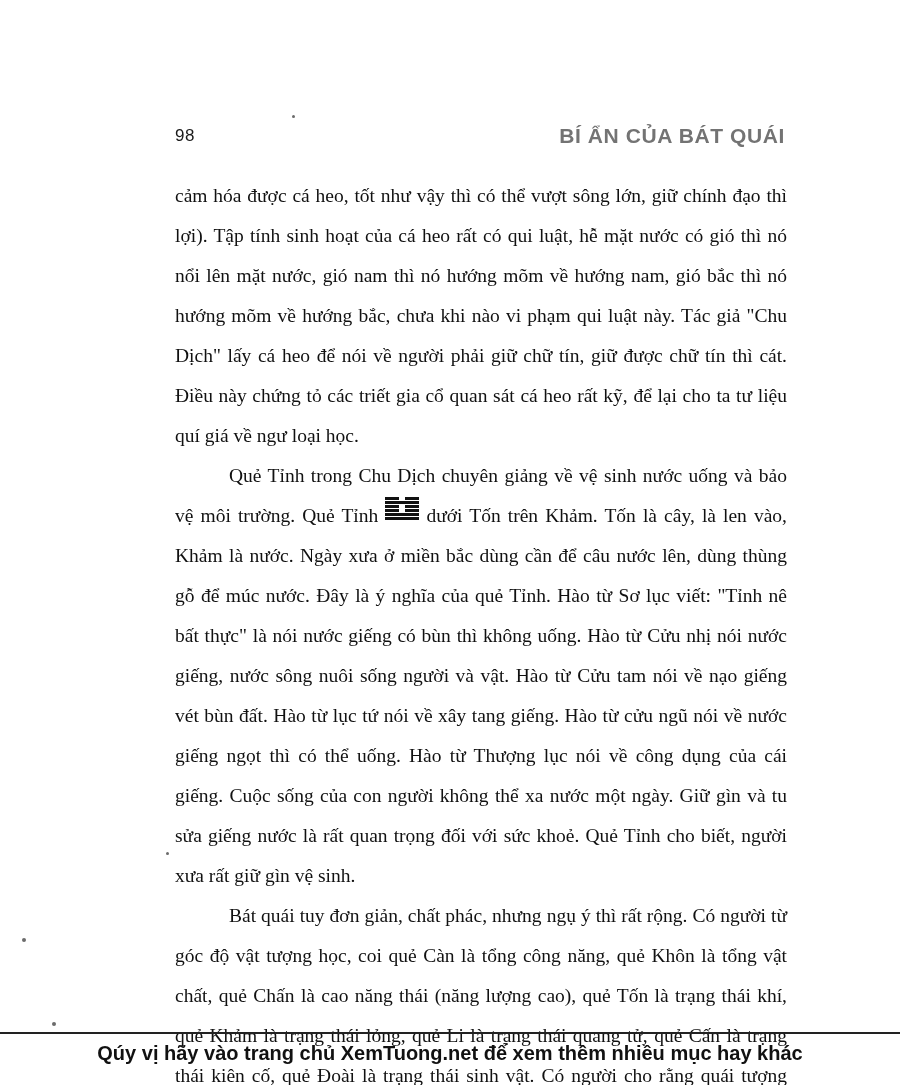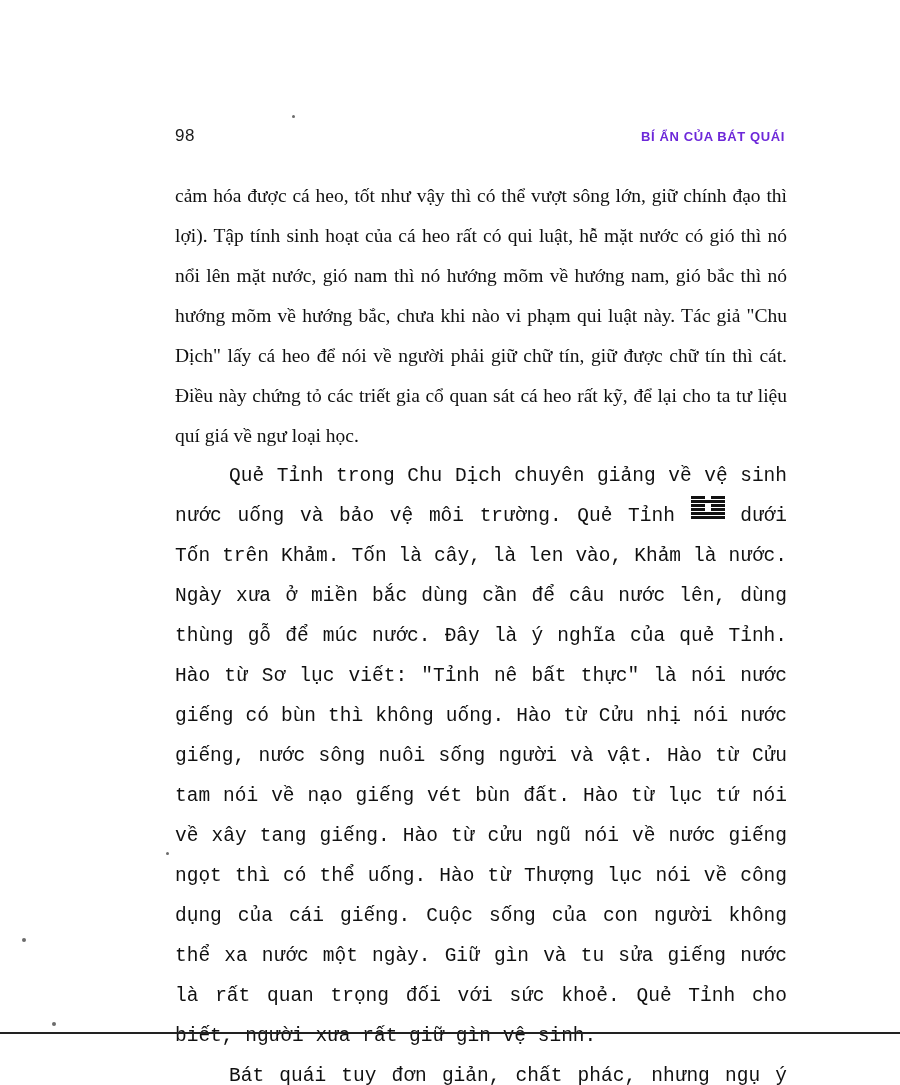--- a/index.html
+++ b/index.html
@@ -32,24 +32,24 @@
     gap: 36px;
   }
   .page-number {
     font-family: "Liberation Sans", sans-serif;
     font-size: 17px;
     letter-spacing: 0.5px;
     color: #1a1a1a;
   }
   .head-title {
     font-family: "Liberation Sans", sans-serif;
-    font-size: 13px;
+    font-size: 21px;
     font-weight: 700;
     letter-spacing: 0.6px;
-    color: #6d28d9;
+    color: #737373;
   }
   
   .speck {
     position: absolute;
     background: #6b6b6b;
     border-radius: 50%;
   }
   .speck.s1 { left: 292px; top: 115px; width: 3px; height: 3px; }
   .speck.s2 { left: 166px; top: 852px; width: 3px; height: 3px; }
   .speck.s3 { left: 22px;  top: 938px; width: 4px; height: 4px; }
@@ -64,21 +64,20 @@
   .para {
     font-size: 19.5px;
     line-height: 40px;
     text-align: justify;
     text-justify: inter-word;
     margin: 0;
     color: #111111;
   }
   .para + .para {
     margin-top: 0px;
-    font-family: Liberation Mono, monospace;
   }
   .para.indent {
     text-indent: 54px;
   }
   .para .hex {
     display: inline-block;
     width: 34px;
     height: 0;
     vertical-align: baseline;
     position: relative;
@@ -185,14 +184,15 @@
           <i class="l1"></i>
           <i class="l0"></i>
         </span></span><span> dưới Tốn trên Khảm. Tốn là cây, là len vào, Khảm là nước. Ngày xưa ở miền bắc dùng cần để câu nước lên, dùng thùng gỗ để múc nước. Đây là ý nghĩa của quẻ Tỉnh. Hào từ Sơ lục viết: "Tỉnh nê bất thực" là nói nước giếng có bùn thì không uống. Hào từ Cửu nhị nói nước giếng, nước sông nuôi sống người và vật. Hào từ Cửu tam nói về nạo giếng vét bùn đất. Hào từ lục tứ nói về xây tang giếng. Hào từ cửu ngũ nói về nước giếng ngọt thì có thể uống. Hào từ Thượng lục nói về công dụng của cái giếng. Cuộc sống của con người không thể xa nước một ngày. Giữ gìn và tu sửa giếng nước là rất quan trọng đối với sức khoẻ. Quẻ Tỉnh cho biết, người xưa rất giữ gìn vệ sinh.</span></p>
 
     <p class="para indent">Bát quái tuy đơn giản, chất phác, nhưng ngụ ý thì rất rộng. Có người từ góc độ vật tượng học, coi quẻ Càn là tổng công năng, quẻ Khôn là tổng vật chất, quẻ Chấn là cao năng thái (năng lượng cao), quẻ Tốn là trạng thái khí, quẻ Khảm là trạng thái lỏng, quẻ Li là trạng thái quang tử, quẻ Cấn là trạng thái kiên cố, quẻ Đoài là trạng thái sinh vật. Có người cho rằng quái tượng của 64 quái biểu thị</p>
 
   </div>
 
 
   <div class="footer-rule"></div>
+  <div class="footer-text">Qúy vị hãy vào trang chủ XemTuong.net để xem thêm nhiều mục hay khác</div>
 
 </div>
 
 </body></html>

